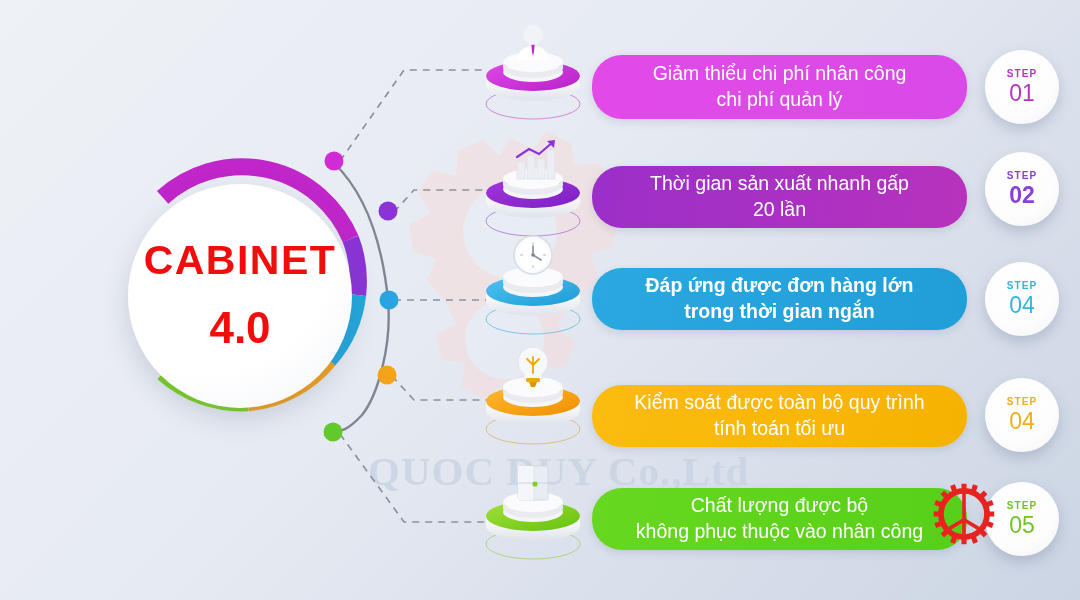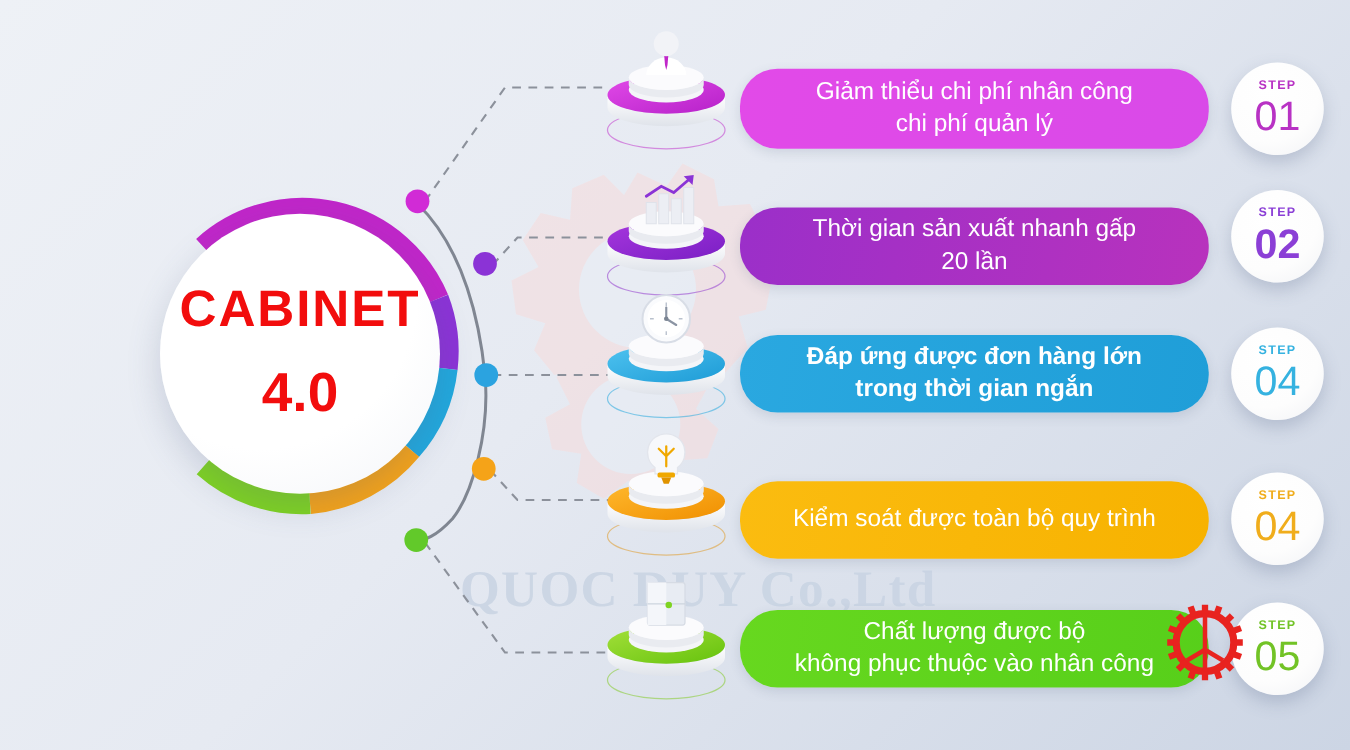--- a/index.html
+++ b/index.html
@@ -29,21 +29,21 @@
     color: #c9d4e3;
     opacity: 0.85;
     white-space: nowrap;
     pointer-events: none;
   }
 
   
   .hub { position: absolute; left: 110px; top: 155px; width: 260px; height: 260px; }
   .hub-ring { position: absolute; inset: 0; }
   .hub-disc {
-    position: absolute; left: 18px; top: 16px; width: 224px; height: 224px;
+    position: absolute; left: 18px; top: 29px; width: 224px; height: 224px;
     border-radius: 50%;
     background: radial-gradient(circle at 36% 28%, #ffffff 0%, #ffffff 58%, #f2f4f8 100%);
     box-shadow: 0 10px 26px rgba(80,95,130,0.22);
     display: flex; flex-direction: column;
     align-items: center; justify-content: center;
   }
   .hub-title {
     color: #f20d0d; font-size: 41px; font-weight: bold;
     letter-spacing: 1.5px; line-height: 1.05;
   }
@@ -74,21 +74,21 @@
   
   .badge {
     position: absolute; left: 985px;
     width: 74px; height: 74px; border-radius: 50%;
     background: radial-gradient(circle at 38% 30%, #ffffff 0%, #fdfdfd 60%, #f1f2f5 100%);
     box-shadow: 0 6px 14px rgba(80,95,130,0.26);
     display: flex; flex-direction: column;
     align-items: center; justify-content: center;
   }
   .badge-word { font-size: 10px; letter-spacing: 1.1px; font-weight: bold; line-height: 1; }
-  .badge-num { font-size: 33px; line-height: 1.05; margin-top: 2px; }
+  .badge-num { font-size: 23px; line-height: 1.05; margin-top: 2px; }
 
   
   .logo-gear { position: absolute; left: 928px; top: 478px; width: 72px; height: 72px; }
 </style>
 </head>
 <body>
 
 <div id="stage">
 
   <svg class="bg-gear" viewBox="0 0 200 200">
@@ -289,20 +289,21 @@
   <div class="banner" style="top:268px; height:62px; background:linear-gradient(100deg,#2aa8e0,#1f9ed8);font-weight:bold;">
     <div>
       <div>Đáp ứng được đơn hàng lớn</div>
       <div>trong thời gian ngắn</div>
     </div>
   </div>
 
   <div class="banner" style="top:385px; height:62px; background:linear-gradient(100deg,#fbbc10,#f7b200);">
     <div>
       <div>Kiểm soát được toàn bộ quy trình</div>
+      <div>tính toán tối ưu</div>
     </div>
   </div>
 
   <div class="banner" style="top:488px; height:62px; background:linear-gradient(100deg,#67d81f,#57cf1a);">
     <div>
       <div>Chất lượng được bộ</div>
       <div>không phục thuộc vào nhân công</div>
     </div>
   </div>
 

